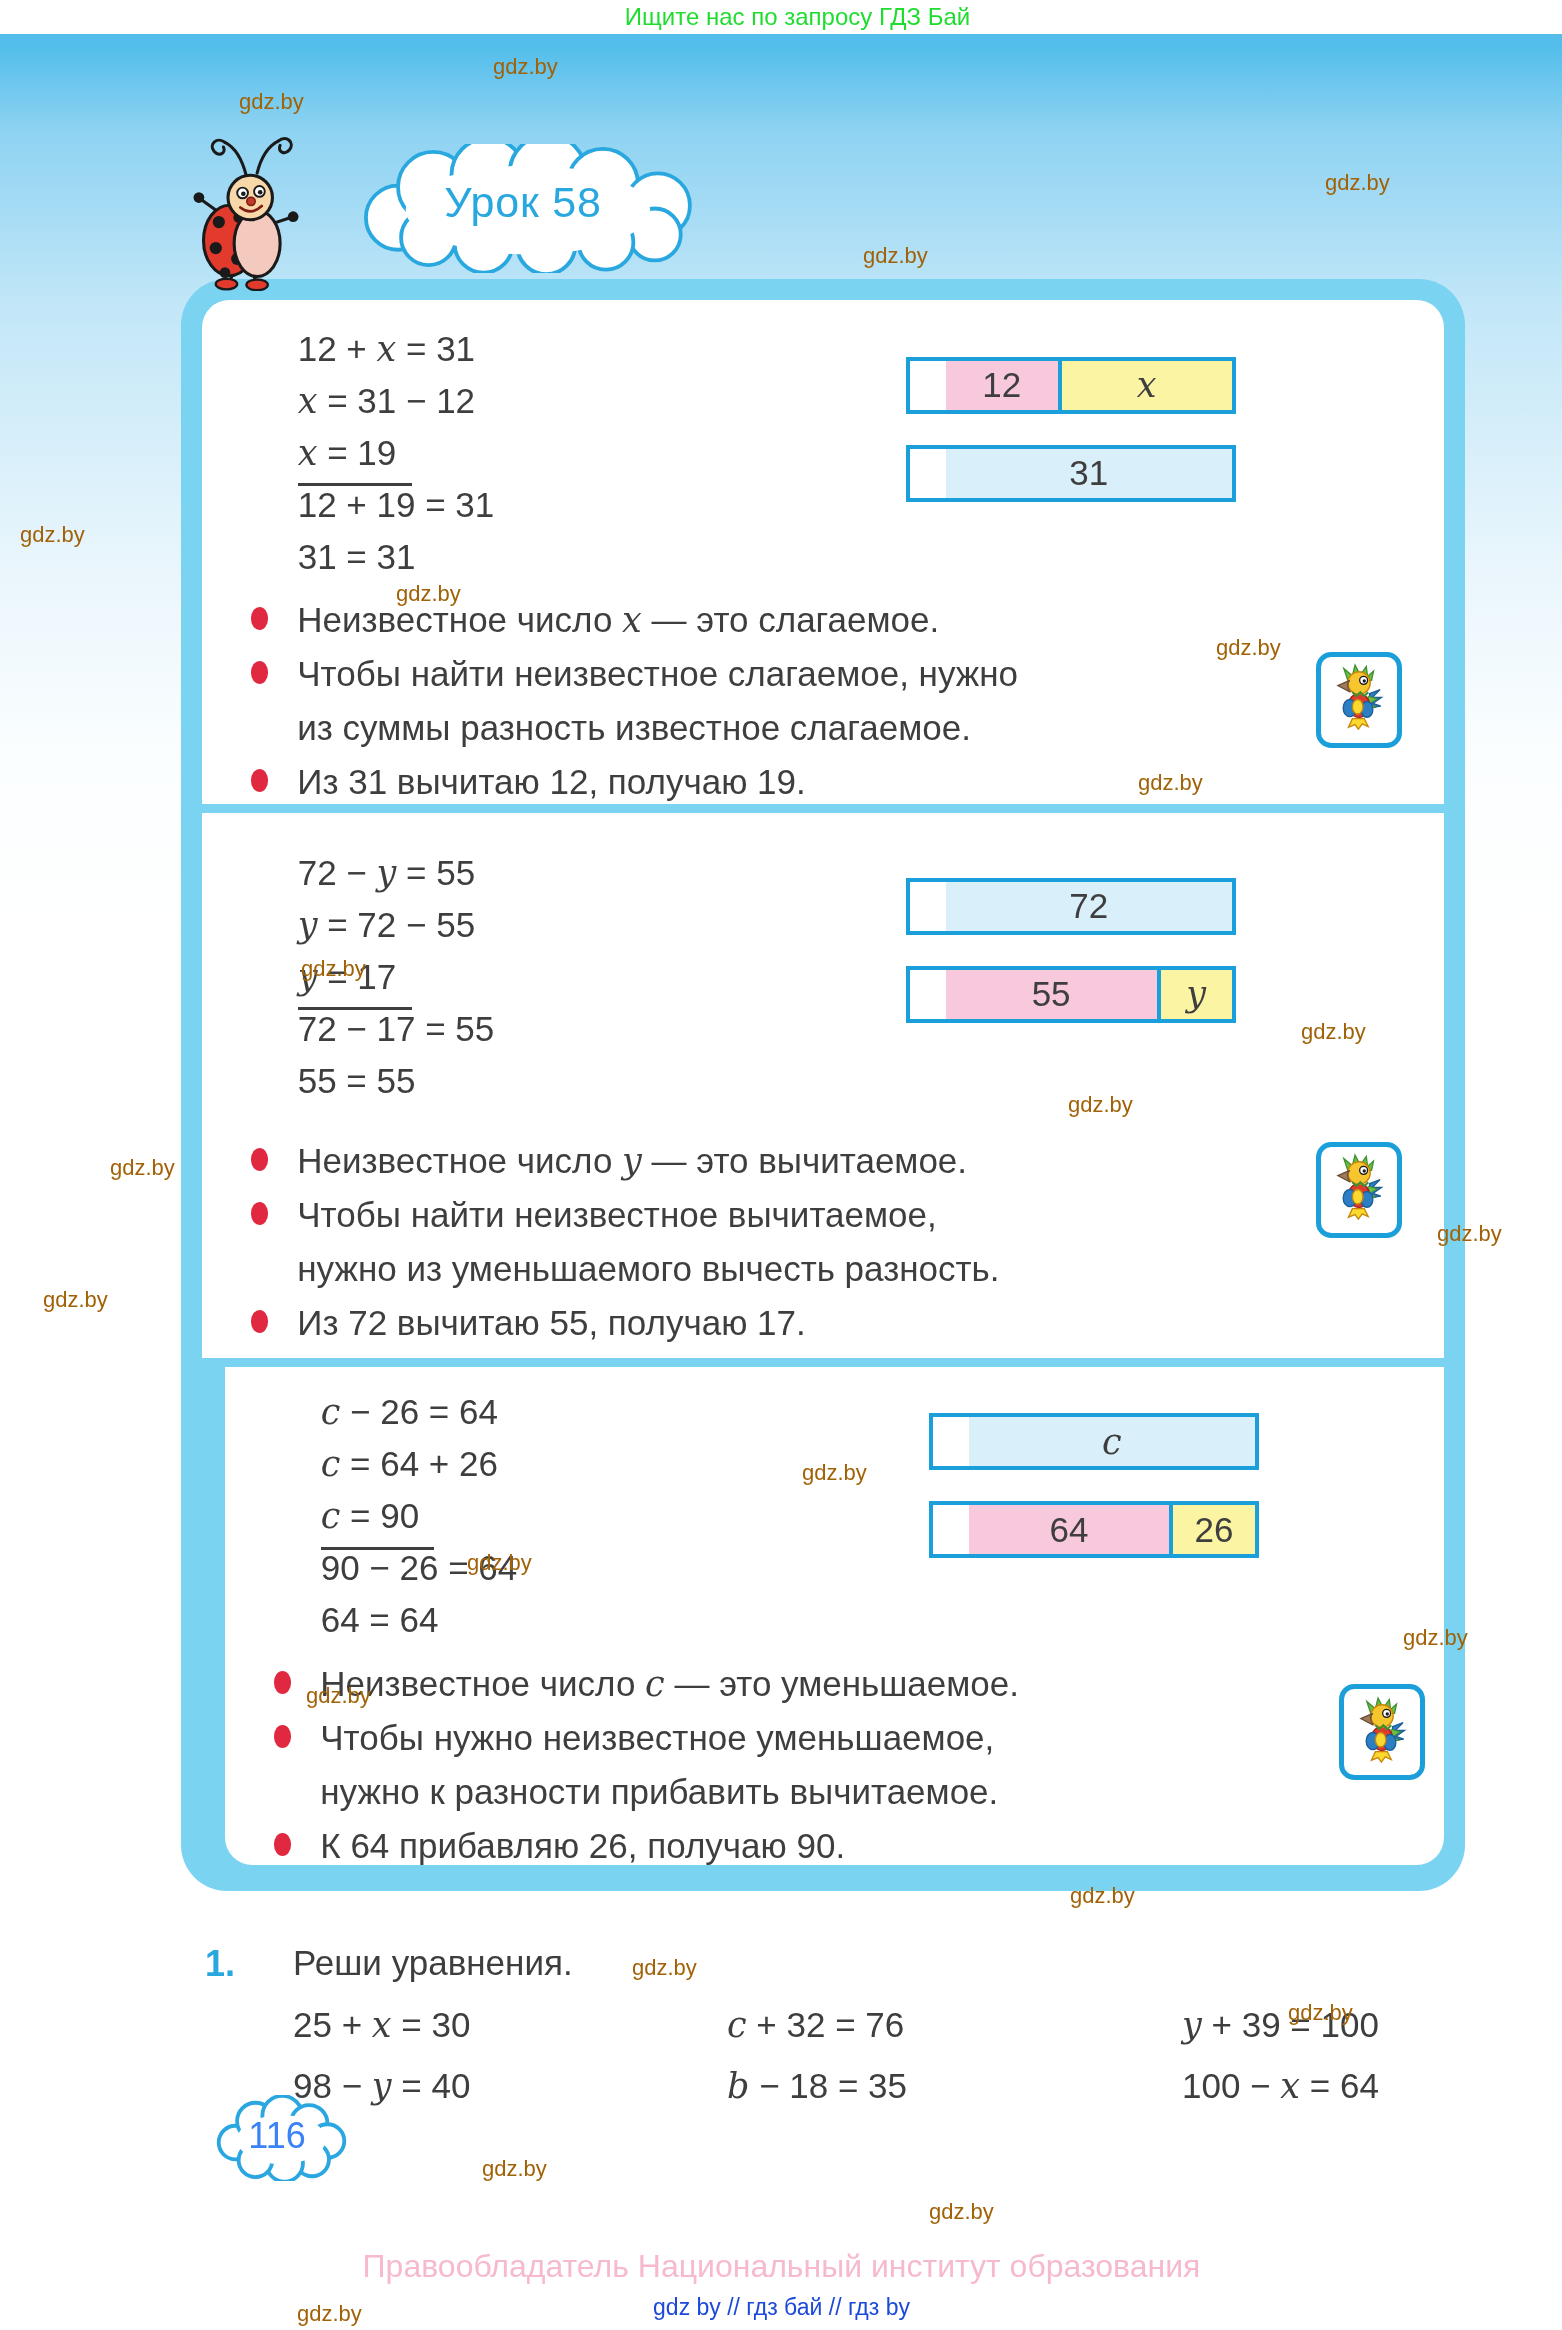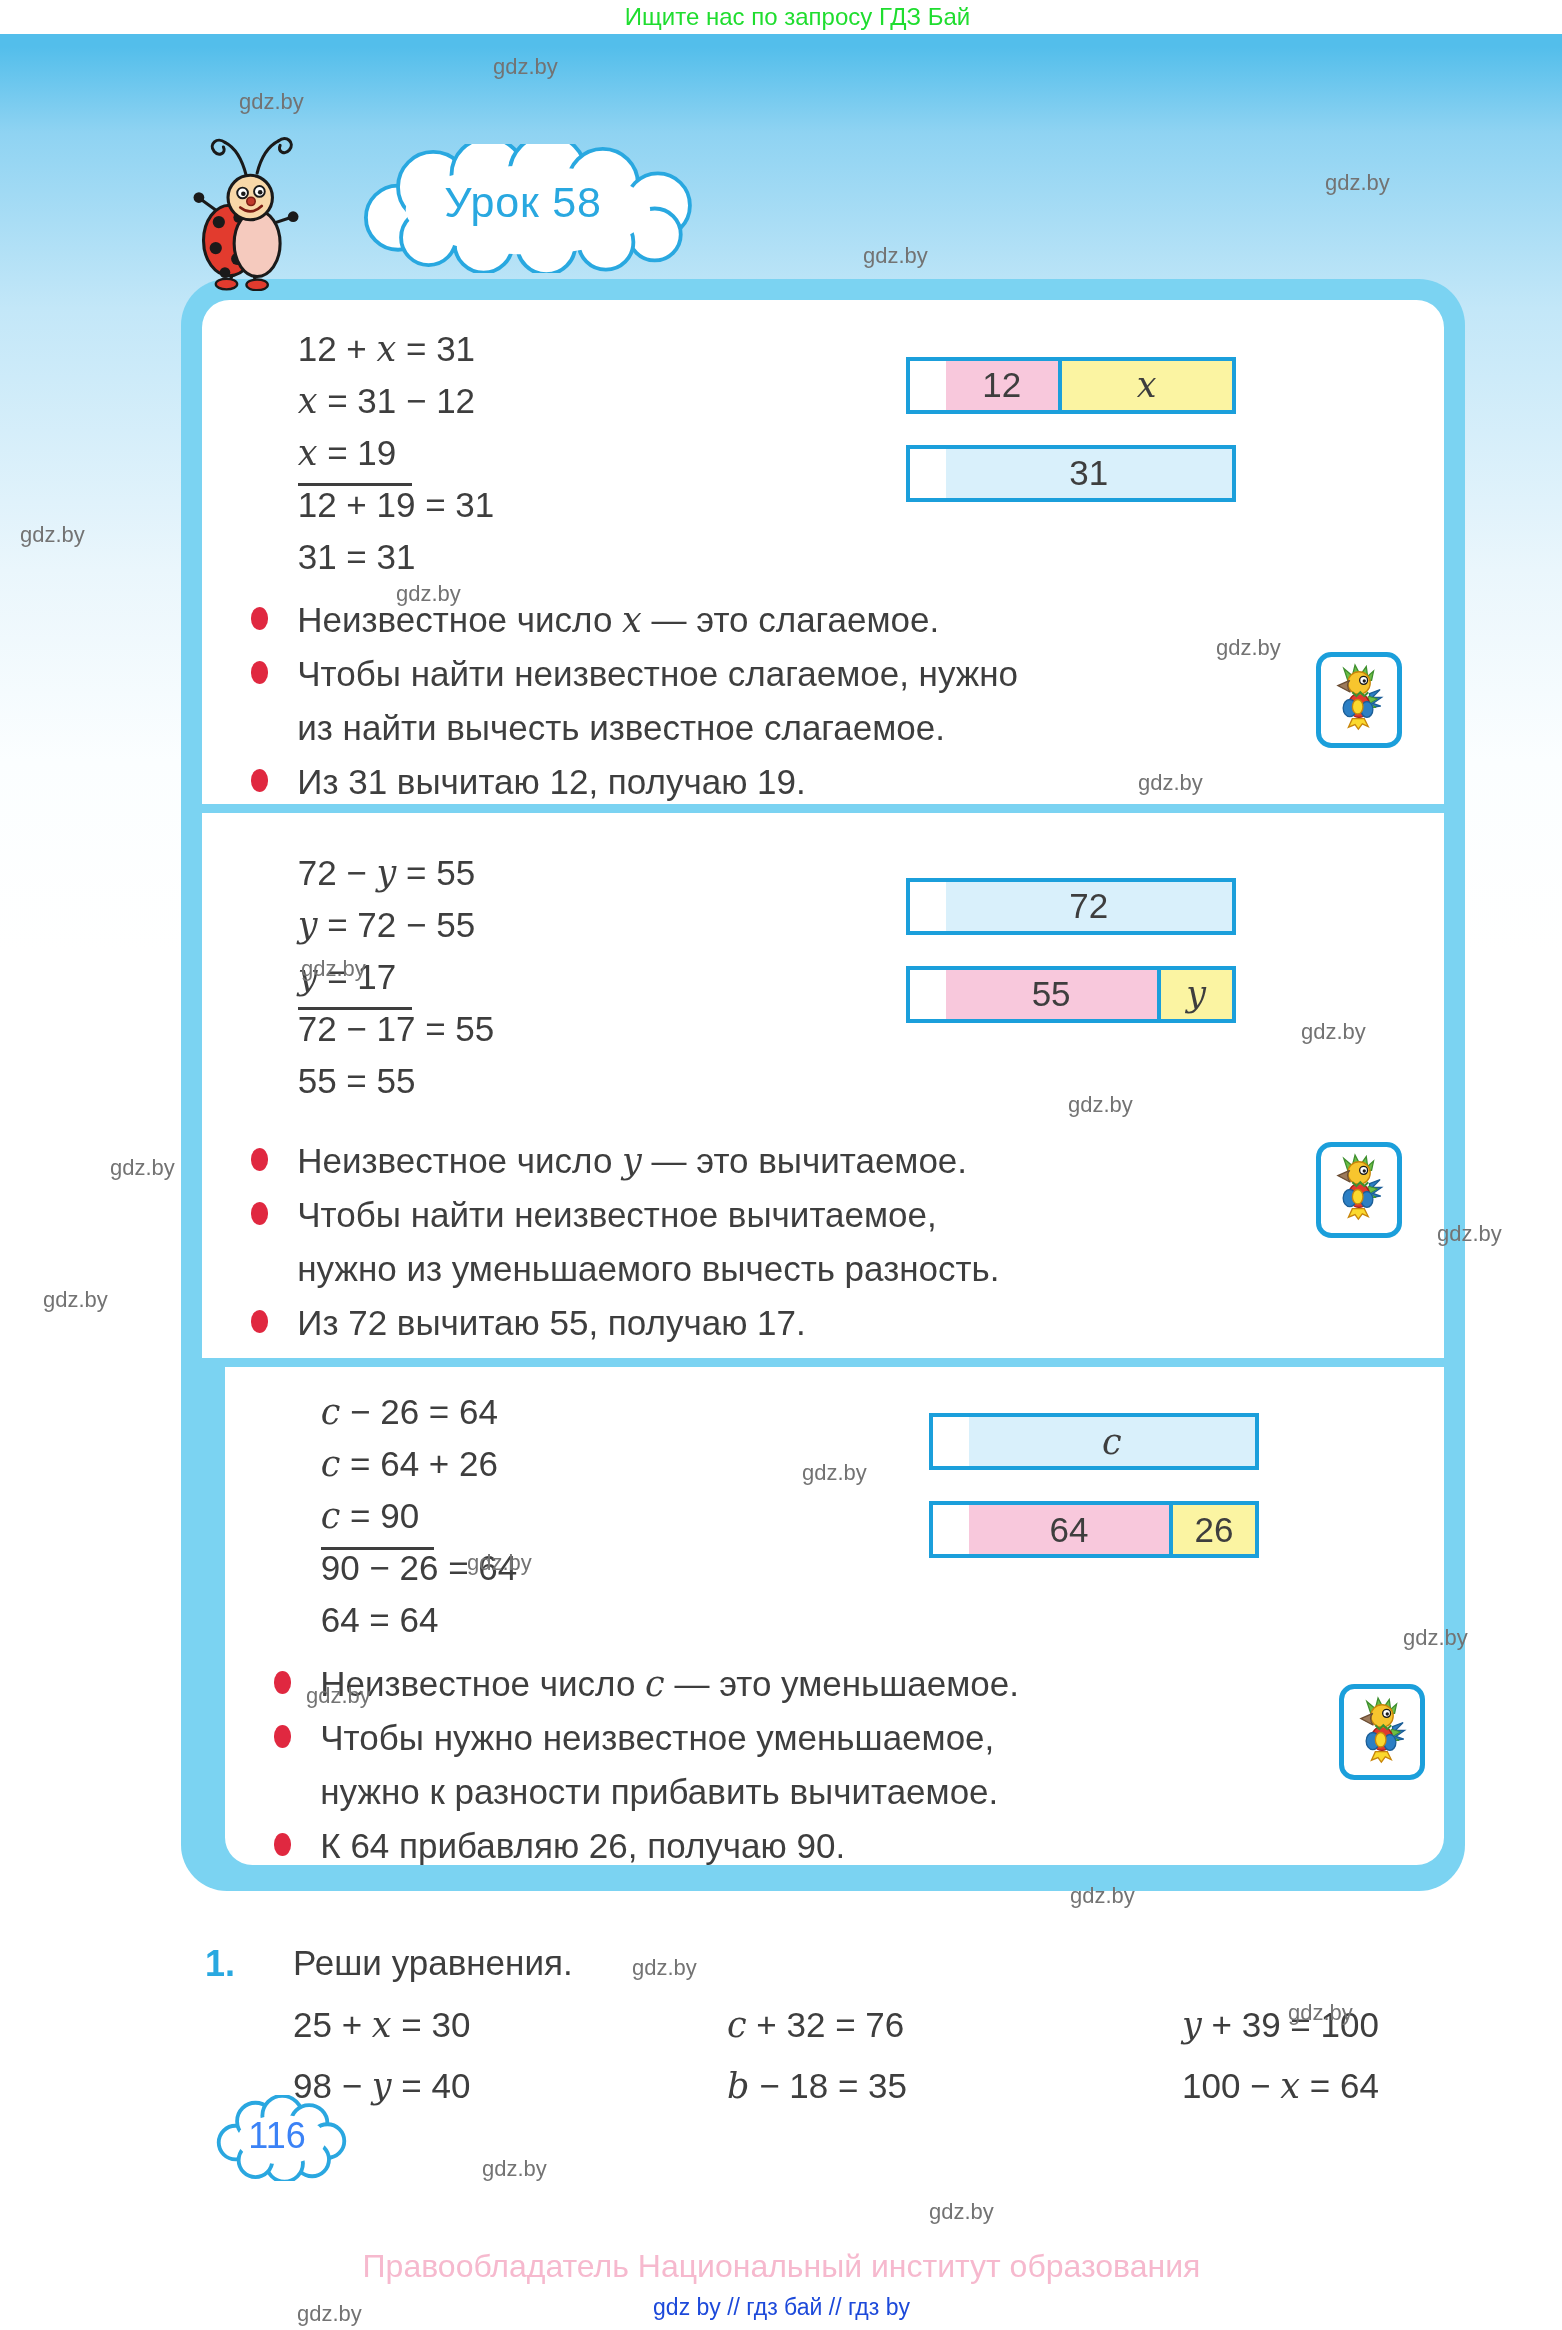--- a/index.html
+++ b/index.html
@@ -4,21 +4,21 @@
 <style>
   html,body{margin:0;padding:0;background:#ffffff;}
   .page{position:relative;width:1563px;height:2330px;overflow:hidden;
         font-family:"Liberation Sans",sans-serif;color:#3e3e3e;background:#ffffff;}
   .top-strip{position:absolute;left:16px;top:0;width:1563px;height:34px;background:#ffffff;
              display:flex;align-items:center;justify-content:center;z-index:5;}
   .top-strip span{color:#1fdd2f;font-size:24px;}
   .sky{position:absolute;left:0;top:34px;width:1563px;height:2297px;
        background:linear-gradient(180deg,#53beeb 0px,#53beeb 12.2px,#8fd3f2 99px,
                   #c3e7f8 275px,#eaf6fc 536px,#fbfeff 727px,#ffffff 918px);}
-  .wm{position:absolute;font-size:22px;color:#737373;z-index:6;white-space:nowrap;}
+  .wm{position:absolute;font-size:22px;color:#a16207;z-index:6;white-space:nowrap;}
 
   
   .lesson-cloud{position:absolute;left:343px;top:144px;width:379px;height:129px;z-index:4;}
   .lesson-cloud .label{position:absolute;left:0;top:34px;width:360px;text-align:center;
         color:#29a8e0;font-size:43px;letter-spacing:0.8px;}
   
   .ladybug{position:absolute;left:182px;top:124px;z-index:4;}
 
   
   .frame{position:absolute;left:181px;top:279px;width:1284px;height:1612px;
@@ -171,21 +171,21 @@
         <div class="bullet-row">
           <span class="dot"></span>
           <div>
               <div class="bline">Неизвестное число <em>x</em> — это слагаемое.</div>
             </div>
         </div>
         <div class="bullet-row">
           <span class="dot"></span>
           <div>
             <div class="bline">Чтобы найти неизвестное слагаемое, нужно</div>
-            <div class="bline">из найти вычесть известное слагаемое.</div>
+            <div class="bline">из суммы разность известное слагаемое.</div>
           </div>
         </div>
         <div class="bullet-row">
           <span class="dot"></span>
           <div>
               <div class="bline">Из 31 вычитаю 12, получаю 19.</div>
             </div>
         </div>
       </div>
       <div class="parrot-box" style="top:352px">

